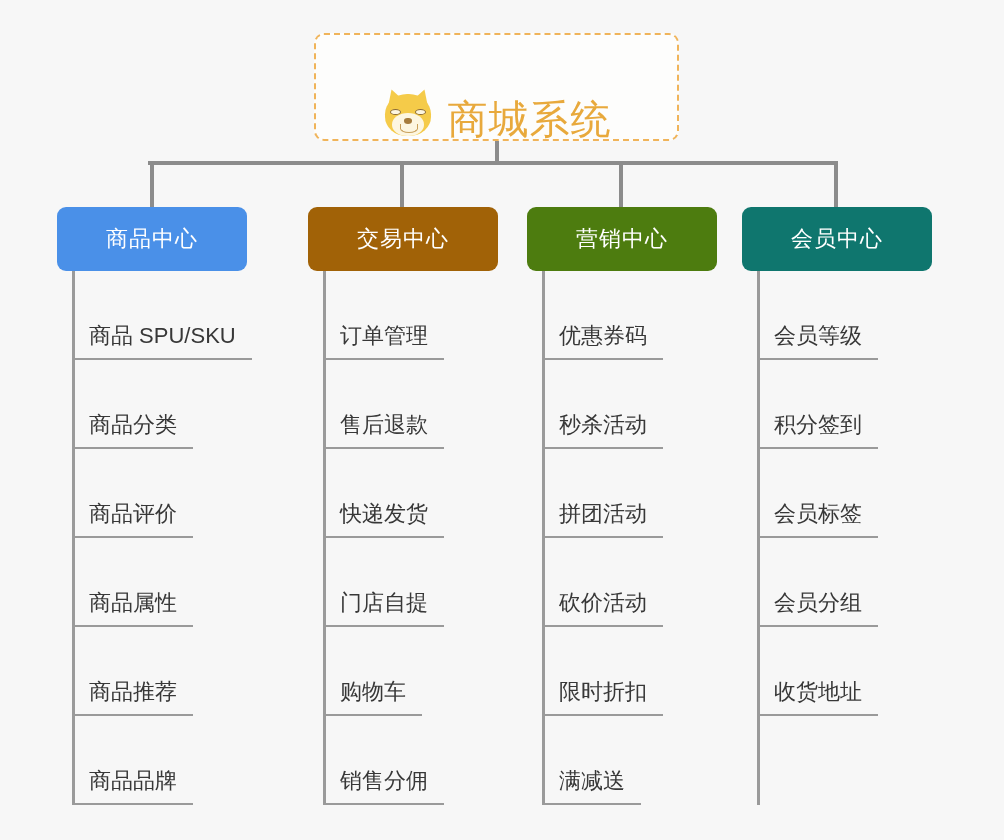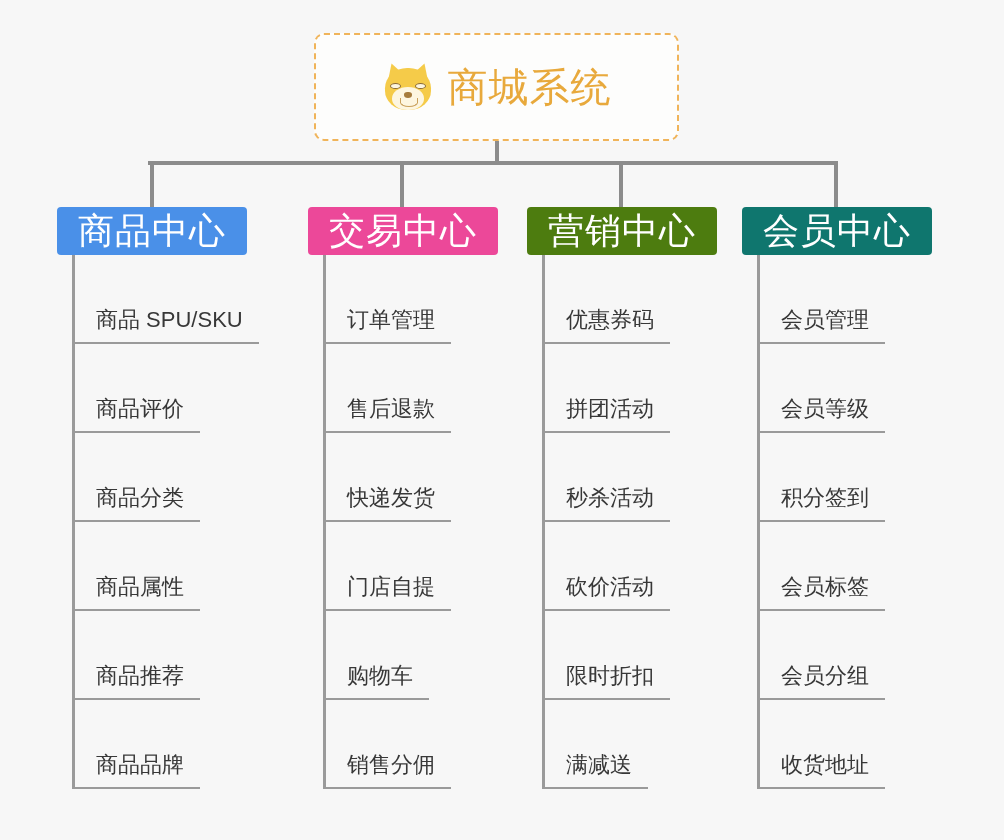--- a/index.html
+++ b/index.html
@@ -24,21 +24,21 @@
     position: absolute;
     left: 314px;
     top: 33px;
     width: 365px;
     height: 108px;
     box-sizing: border-box;
     border: 2px dashed #f0b45a;
     border-radius: 10px;
     background: #fdfdfc;
     display: flex;
-    align-items: center;
+    align-items: flex-end;
     justify-content: center;
     gap: 14px;
   }
   .root-emoji {
     width: 52px;
     height: 52px;
     position: relative;
     flex: 0 0 auto;
   }
   .root-title {
@@ -106,27 +106,27 @@
   .conn-drop   { top: 161px;  width: 4px;  height: 48px; }
 
   
   .column {
     position: absolute;
     top: 207px;
     width: 190px;
   }
   .col-header {
     width: 190px;
-    height: 48px;
-    border-radius: 4px;
+    height: 64px;
+    border-radius: 9px;
     display: flex;
     align-items: center;
     justify-content: center;
     color: #ffffff;
-    font-size: 36px;
+    font-size: 22px;
     letter-spacing: 1px;
     box-sizing: border-box;
   }
   .col-body {
     position: relative;
     margin-top: 0;
     padding-left: 15px;
   }
   .trunk {
     position: absolute;
@@ -140,21 +140,21 @@
     height: 89px;
     box-sizing: border-box;
     display: flex;
     align-items: flex-end;
   }
   .leaf-label {
     display: inline-block;
     font-size: 22px;
     color: #383838;
     line-height: 1;
-    padding: 0 16px 11px 24px;
+    padding: 0 16px 11px 17px;
     border-bottom: 2px solid #9a9a9a;
     white-space: nowrap;
   }
 </style>
 </head>
 <body style="background: rgb(247, 247, 247);">
 
 <div id="diagram">
 
   <div class="root-node">
@@ -181,39 +181,39 @@
   <div class="column" style="left:57px;">
     <div class="col-header" style="background: rgb(74, 144, 232);">
       <span>商品中心</span>
     </div>
     <div class="col-body">
       <div class="trunk" style="height: 534px;"></div>
       <div class="leaf">
           <span class="leaf-label">商品 SPU/SKU</span>
         </div>
       <div class="leaf">
+          <span class="leaf-label">商品分类</span>
+        </div>
+      <div class="leaf">
           <span class="leaf-label">商品评价</span>
         </div>
       <div class="leaf">
-          <span class="leaf-label">商品分类</span>
-        </div>
-      <div class="leaf">
           <span class="leaf-label">商品属性</span>
         </div>
       <div class="leaf">
           <span class="leaf-label">商品推荐</span>
         </div>
       <div class="leaf">
           <span class="leaf-label">商品品牌</span>
         </div>
     </div>
   </div>
 
   <div class="column" style="left:308px;">
-    <div class="col-header" style="background: #ec4899;">
+    <div class="col-header" style="background: #a16207;">
       <span>交易中心</span>
     </div>
     <div class="col-body">
       <div class="trunk" style="height: 534px;"></div>
       <div class="leaf">
           <span class="leaf-label">订单管理</span>
         </div>
       <div class="leaf">
           <span class="leaf-label">售后退款</span>
         </div>
@@ -235,47 +235,44 @@
   <div class="column" style="left:527px;">
     <div class="col-header" style="background: #4d7c0f;">
       <span>营销中心</span>
     </div>
     <div class="col-body">
       <div class="trunk" style="height: 534px;"></div>
       <div class="leaf">
           <span class="leaf-label">优惠券码</span>
         </div>
       <div class="leaf">
+          <span class="leaf-label">秒杀活动</span>
+        </div>
+      <div class="leaf">
           <span class="leaf-label">拼团活动</span>
-        </div>
-      <div class="leaf">
-          <span class="leaf-label">秒杀活动</span>
         </div>
       <div class="leaf">
           <span class="leaf-label">砍价活动</span>
         </div>
       <div class="leaf">
           <span class="leaf-label">限时折扣</span>
         </div>
       <div class="leaf">
           <span class="leaf-label">满减送</span>
         </div>
     </div>
   </div>
 
   <div class="column" style="left:742px;">
     <div class="col-header" style="background: #0f766e;">
       <span>会员中心</span>
     </div>
     <div class="col-body">
       <div class="trunk" style="height: 534px;"></div>
       <div class="leaf">
-          <span class="leaf-label">会员管理</span>
-        </div>
-      <div class="leaf">
           <span class="leaf-label">会员等级</span>
         </div>
       <div class="leaf">
           <span class="leaf-label">积分签到</span>
         </div>
       <div class="leaf">
           <span class="leaf-label">会员标签</span>
         </div>
       <div class="leaf">
           <span class="leaf-label">会员分组</span>

